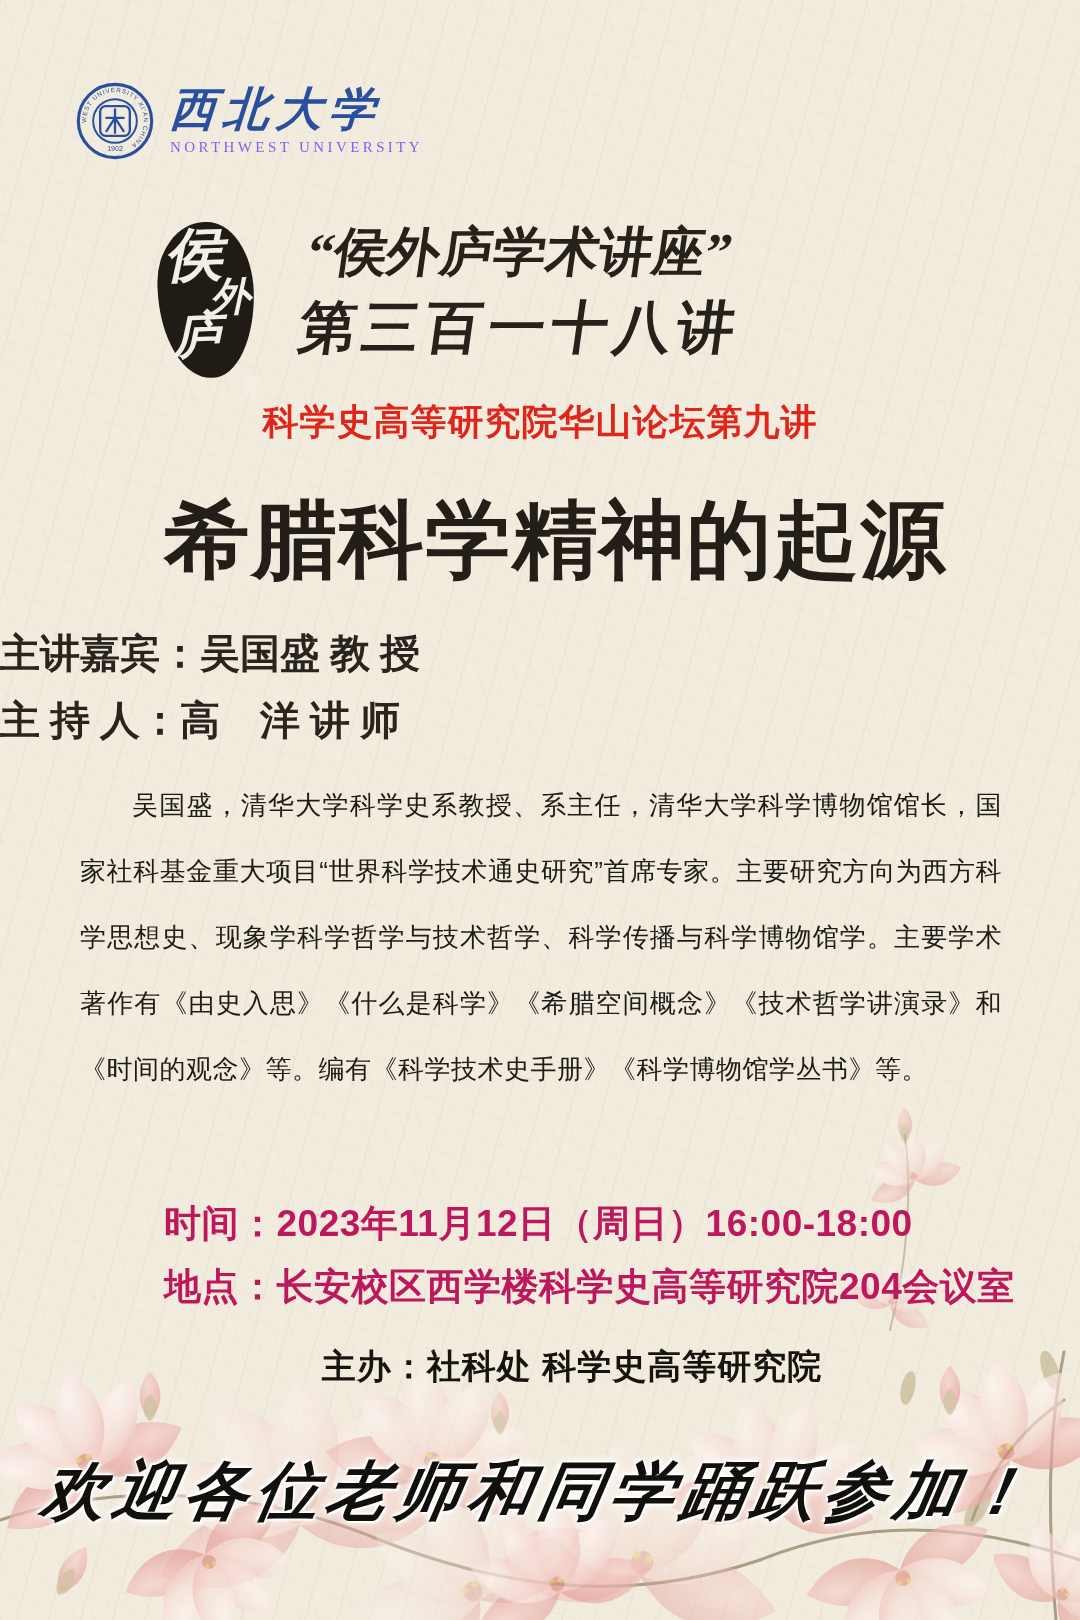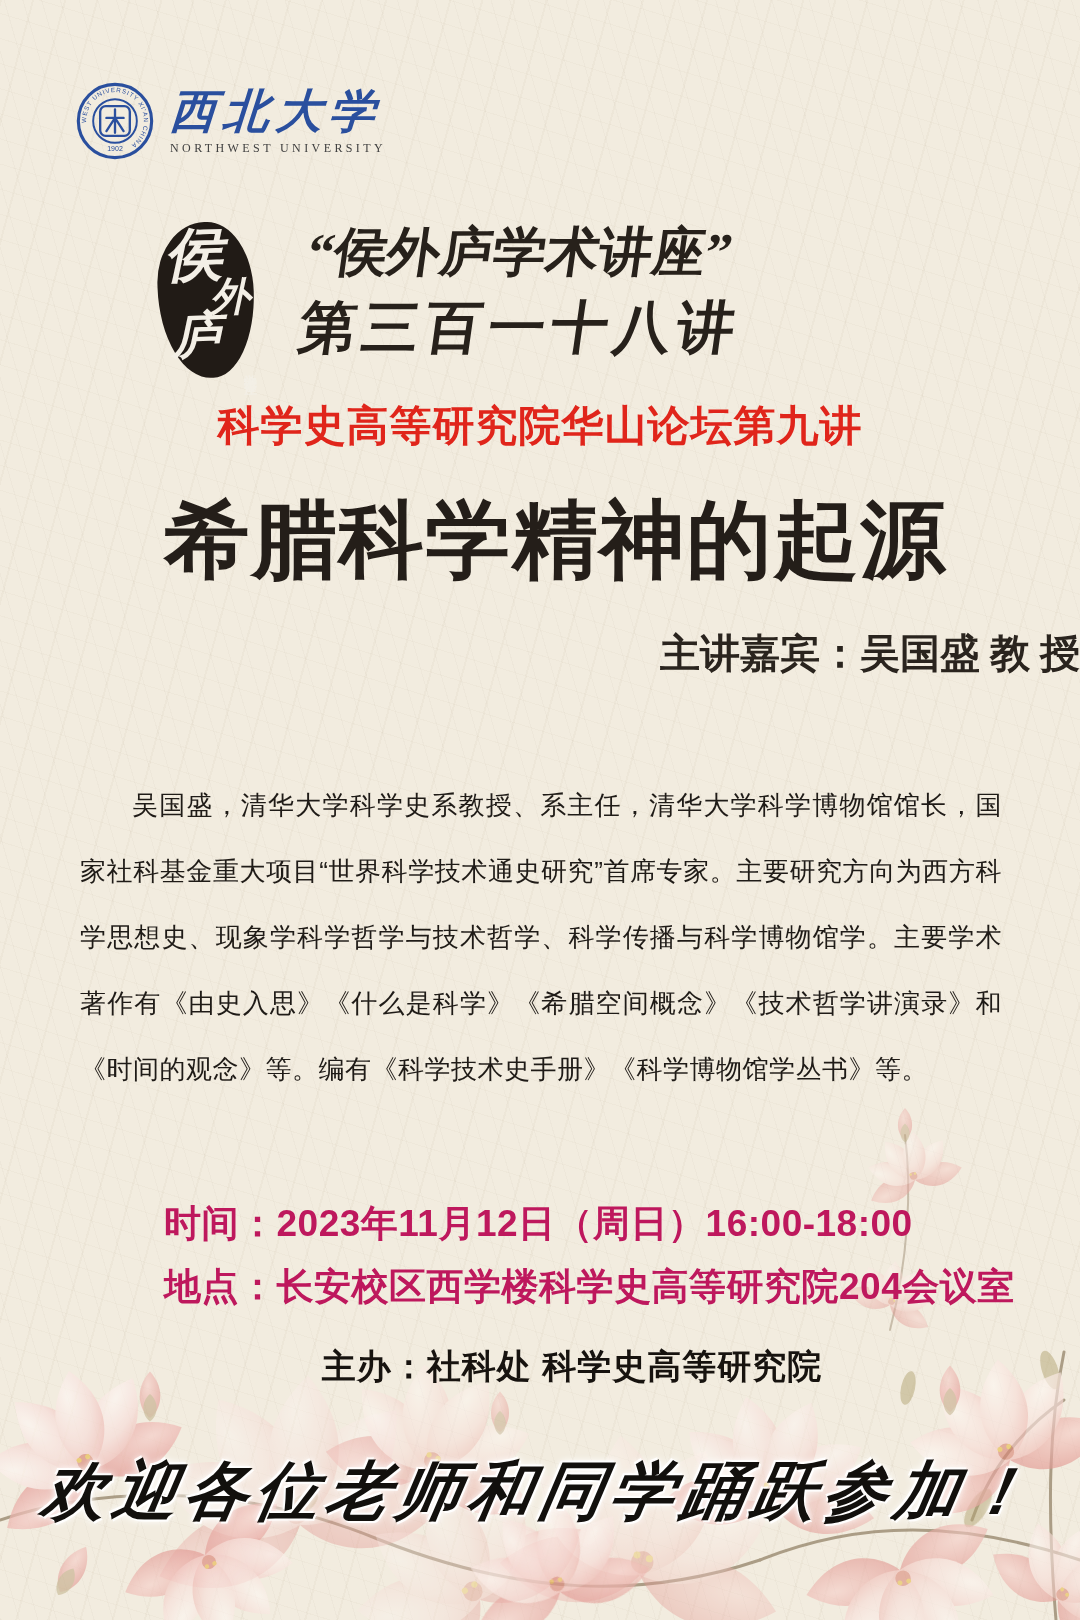--- a/index.html
+++ b/index.html
@@ -26,21 +26,21 @@
   
   .logo{position:absolute;left:76px;top:82px;display:flex;align-items:center;gap:16px;}
   .logo .wordmark{display:flex;flex-direction:column;line-height:1;}
   .wordmark-cn{
     font-family:"Liberation Serif","DejaVu Serif",serif;
     font-weight:bold;font-style:italic;
     font-size:46px;color:#2a4f9e;letter-spacing:7px;transform:skewX(-4deg);
   }
   .wordmark-en{
     font-family:"Liberation Serif","DejaVu Serif",serif;
-    font-size:12px;color:#404040;letter-spacing:3.4px;margin-top:7px;
+    font-size:15px;color:#8b5cf6;letter-spacing:3.4px;margin-top:7px;
   }
 
   
   .stamp{
     position:absolute;left:158px;top:222px;width:96px;height:156px;
     background:#211b16;transform:rotate(-2deg);
     border-radius:52% 48% 46% 54% / 40% 46% 56% 60%;
     color:#f3efe6;font-family:"Liberation Serif","DejaVu Serif",serif;font-weight:bold;
   }
   .stamp span{position:absolute;line-height:1;font-style:italic;}
@@ -52,33 +52,33 @@
   .series-heading{
     position:absolute;left:250px;top:226px;width:540px;text-align:center;
     font-family:"Liberation Serif","DejaVu Serif",serif;font-weight:bold;color:#27211b;
   }
   .series-line1{font-size:53px;line-height:1;transform:skewX(-8deg);}
   .series-line2{font-size:57px;line-height:1;margin-top:20px;letter-spacing:6px;transform:skewX(-8deg);}
 
   
   .forum-line{
     position:absolute;left:0;top:398px;width:100%;text-align:center;
-    font-size:42px;font-weight:900;color:#e0251b;letter-spacing:1px;
+    font-size:36px;font-weight:900;color:#e0251b;letter-spacing:1px;
   }
 
   
   .lecture-title{
     position:absolute;left:0;top:482px;width:100%;text-align:center;
     font-family:"Liberation Serif","DejaVu Serif",serif;
     font-size:85px;font-weight:900;color:#241e19;letter-spacing:2px;line-height:1;
   }
 
   
   .people{
-    position:absolute;left:0;top:620px;width:100%;text-align:right;
+    position:absolute;left:0;top:620px;width:100%;text-align:left;
     font-family:"Liberation Serif","DejaVu Serif",serif;
     font-size:40px;font-weight:bold;color:#2a241e;line-height:67px;
   }
 
   
   .bio{
     position:absolute;left:80px;top:772px;width:922px;
     font-size:26px;line-height:66px;color:#1f1b17;
     text-align:justify;text-indent:2em;letter-spacing:.5px;
   }
@@ -205,20 +205,21 @@
       <div class="series-line1">“侯外庐学术讲座”</div>
       <div class="series-line2">第三百一十八讲</div>
     </div>
 
     <div class="forum-line">科学史高等研究院华山论坛第九讲</div>
 
     <h1 class="lecture-title" style="margin:16px">希腊科学精神的起源</h1>
 
     <div class="people">
       <div>主讲嘉宾：吴国盛 教 授</div>
+      <div>主 持 人：高　洋 讲 师</div>
     </div>
 
     <p class="bio" style="margin:0">吴国盛，清华大学科学史系教授、系主任，清华大学科学博物馆馆长，国家社科基金重大项目“世界科学技术通史研究”首席专家。主要研究方向为西方科学思想史、现象学科学哲学与技术哲学、科学传播与科学博物馆学。主要学术著作有《由史入思》《什么是科学》《希腊空间概念》《技术哲学讲演录》和《时间的观念》等。编有《科学技术史手册》《科学博物馆学丛书》等。</p>
 
     <div class="details">
       <div>时间：2023年11月12日（周日）16:00-18:00</div>
       <div>地点：长安校区西学楼科学史高等研究院204会议室</div>
     </div>
 
     <div class="organizer">主办：社科处  科学史高等研究院</div>

